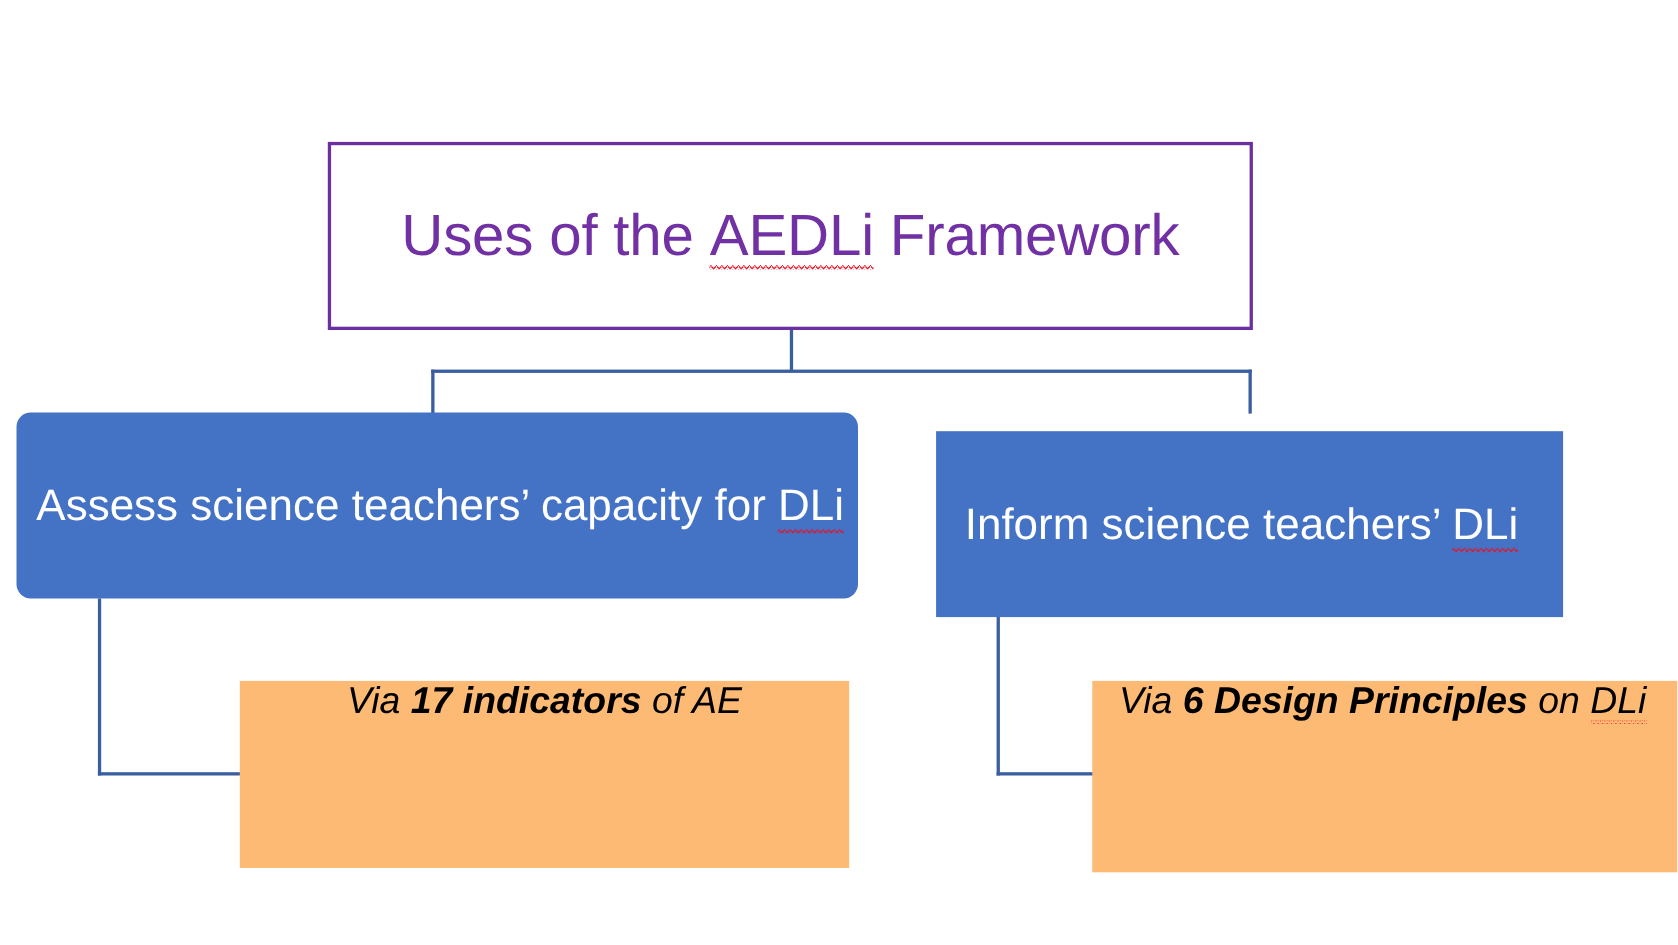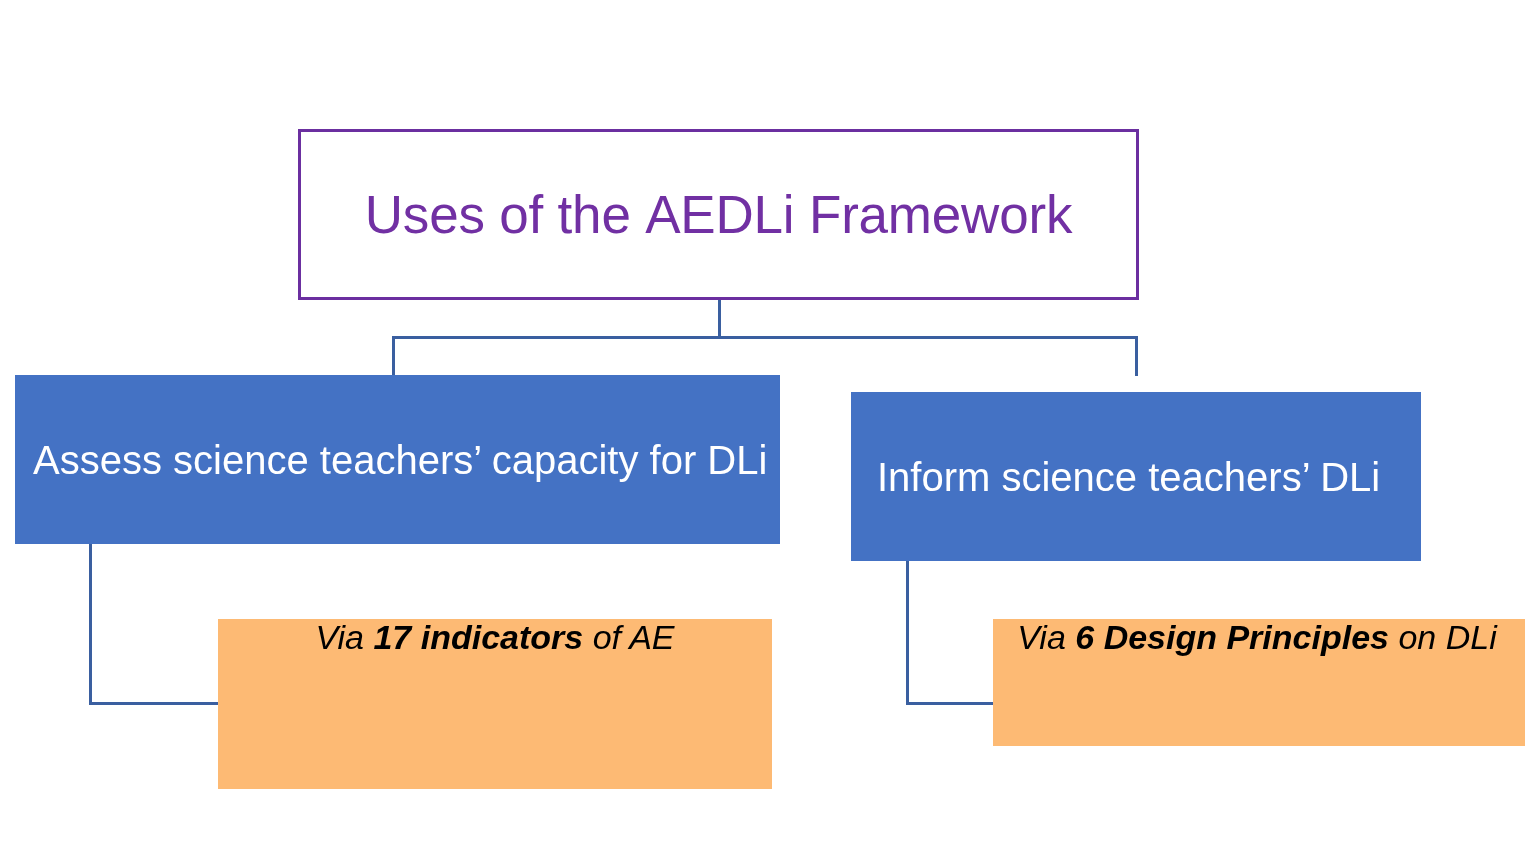--- a/index.html
+++ b/index.html
@@ -65,20 +65,21 @@
     line-height: 1.1;
     white-space: nowrap;
     font-weight: 400;
   }
   #blue-box-left {
     left: 15px;
     top: 375px;
     width: 765px;
     height: 169px;
     padding-left: 18px;
+    border-radius: 13px;
   }
   #blue-box-right {
     left: 851px;
     top: 375px;
     width: 570px;
     height: 169px;
     padding-left: 26px;
     margin-top: 17px;
   }
 
@@ -102,21 +103,21 @@
     left: 218px;
     top: 619px;
     width: 554px;
     height: 170px;
     justify-content: center;
   }
   #pink-box-right {
     left: 993px;
     top: 619px;
     width: 532px;
-    height: 127px;
+    height: 174px;
     justify-content: center;
     padding-right: 4px;
   }
 
   
   .squiggle {
     position: relative;
     display: inline-block;
   }
   .squiggle::after {

